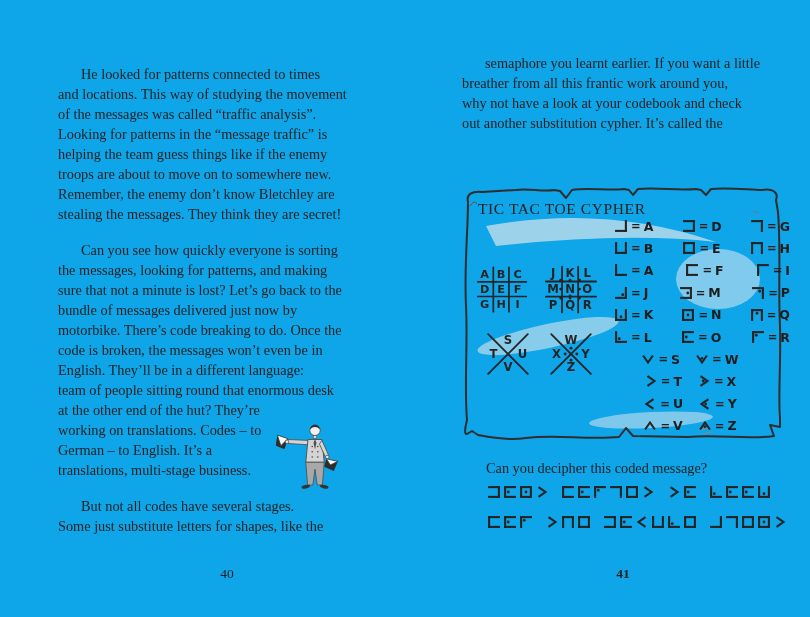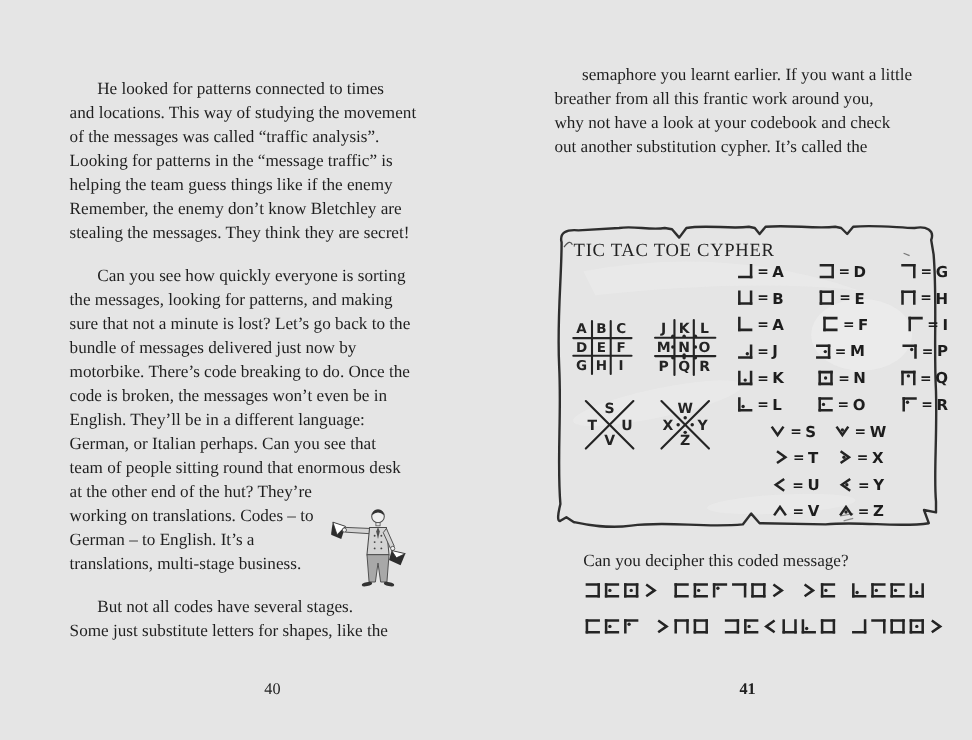--- a/index.html
+++ b/index.html
@@ -1,16 +1,16 @@
 <!DOCTYPE html>
 <html><head>
 <meta charset="utf-8">
 <style>
   html,body{margin:0;padding:0;background:#ffffff;}
-  .book{position:relative;width:810px;height:617px;background:#e5e5e5;
+  .book{position:relative;width:810px;height:617px;background:#0ea5e9;
         font-family:"Liberation Serif",serif;color:#1f1f1f;overflow:hidden;}
   .page{position:static;}
   .text-col{position:absolute;}
   #left-col{left:58px;top:64px;width:338px;}
   #right-col{left:462px;top:53px;width:330px;}
   .para{margin:0 0 16px 0;}
   .tline{font-size:14.3px;line-height:20px;white-space:nowrap;}
   .tline.indent{text-indent:23px;}
   .pagenum{position:absolute;top:566px;font-size:13.5px;text-align:center;}
   #pagenum-left{left:58px;width:338px;}
@@ -46,32 +46,32 @@
 <div class="book">
 
   <div class="page">
     <div class="text-col" id="left-col">
         <div class="para">
           <div class="tline indent">He looked for patterns connected to times</div>
           <div class="tline">and locations. This way of studying the movement</div>
           <div class="tline">of the messages was called “traffic analysis”.</div>
           <div class="tline">Looking for patterns in the “message traffic” is</div>
           <div class="tline">helping the team guess things like if the enemy</div>
+          <div class="tline">troops are about to move on to somewhere new.</div>
           <div class="tline">Remember, the enemy don’t know Bletchley are</div>
           <div class="tline">stealing the messages. They think they are secret!</div>
         </div>
         <div class="para">
           <div class="tline indent">Can you see how quickly everyone is sorting</div>
           <div class="tline">the messages, looking for patterns, and making</div>
           <div class="tline">sure that not a minute is lost? Let’s go back to the</div>
           <div class="tline">bundle of messages delivered just now by</div>
           <div class="tline">motorbike. There’s code breaking to do. Once the</div>
           <div class="tline">code is broken, the messages won’t even be in</div>
           <div class="tline">English. They’ll be in a different language:</div>
-          <div class="tline">German, or Italian perhaps. Can you see that</div>
           <div class="tline">team of people sitting round that enormous desk</div>
           <div class="tline">at the other end of the hut? They’re</div>
           <div class="tline">working on translations. Codes – to</div>
           <div class="tline">German – to English. It’s a</div>
           <div class="tline">translations, multi-stage business.</div>
         </div>
         <div class="para">
           <div class="tline indent">But not all codes have several stages.</div>
           <div class="tline">Some just substitute letters for shapes, like the</div>
         </div>

